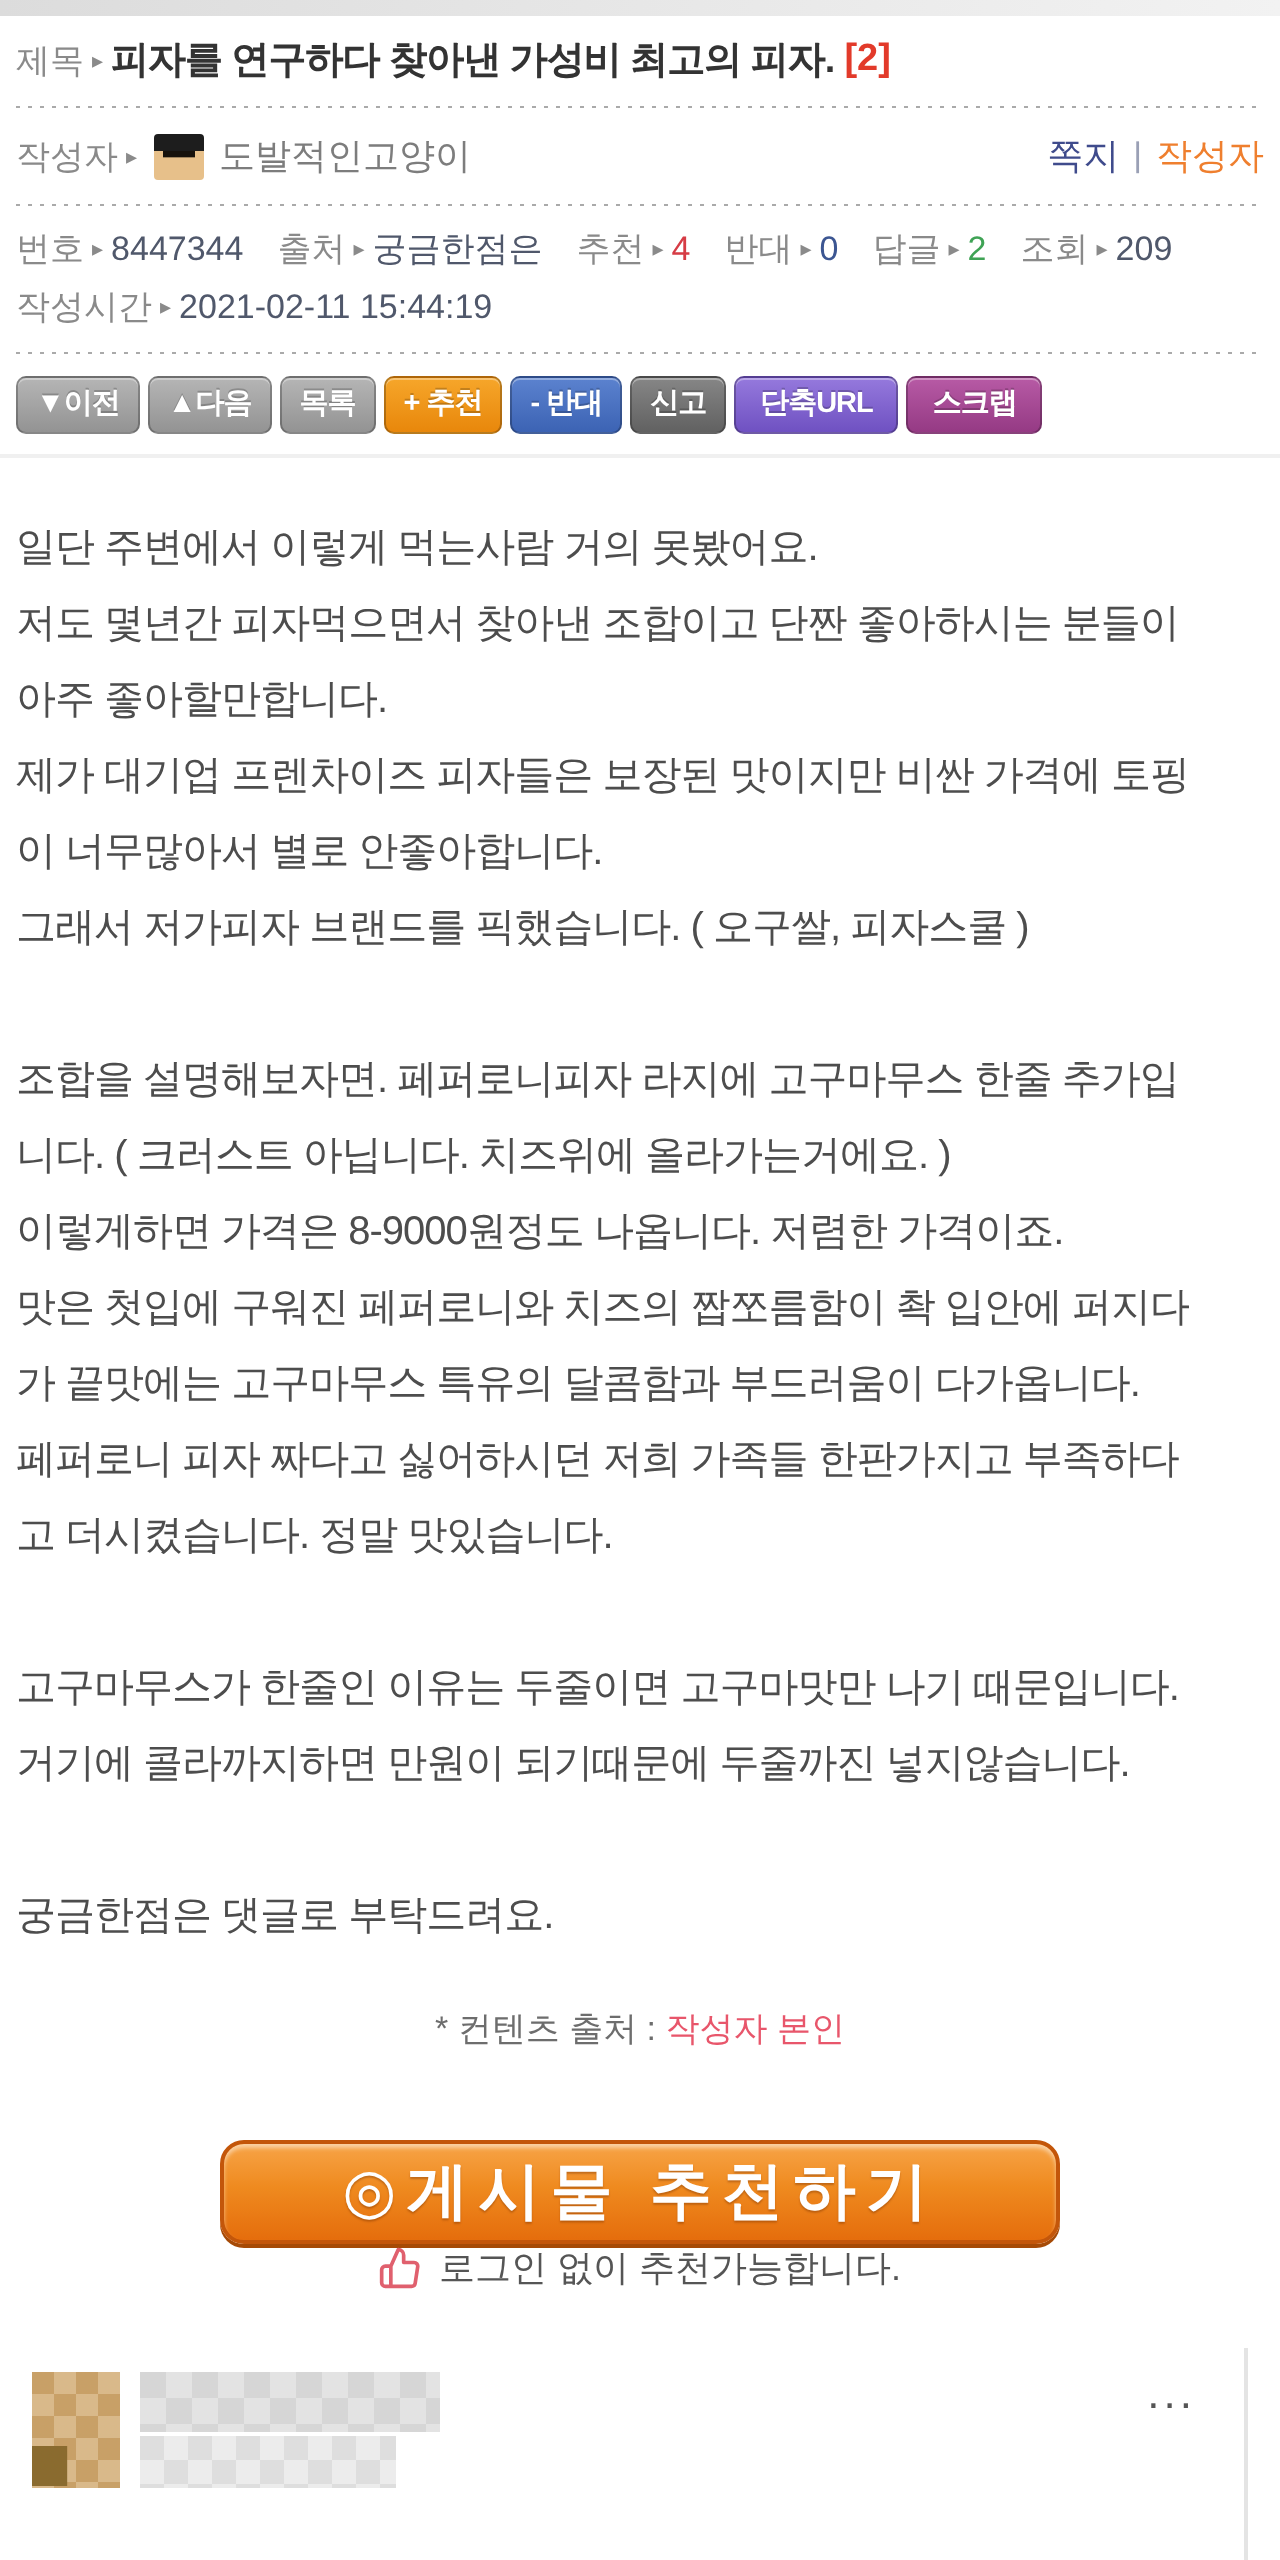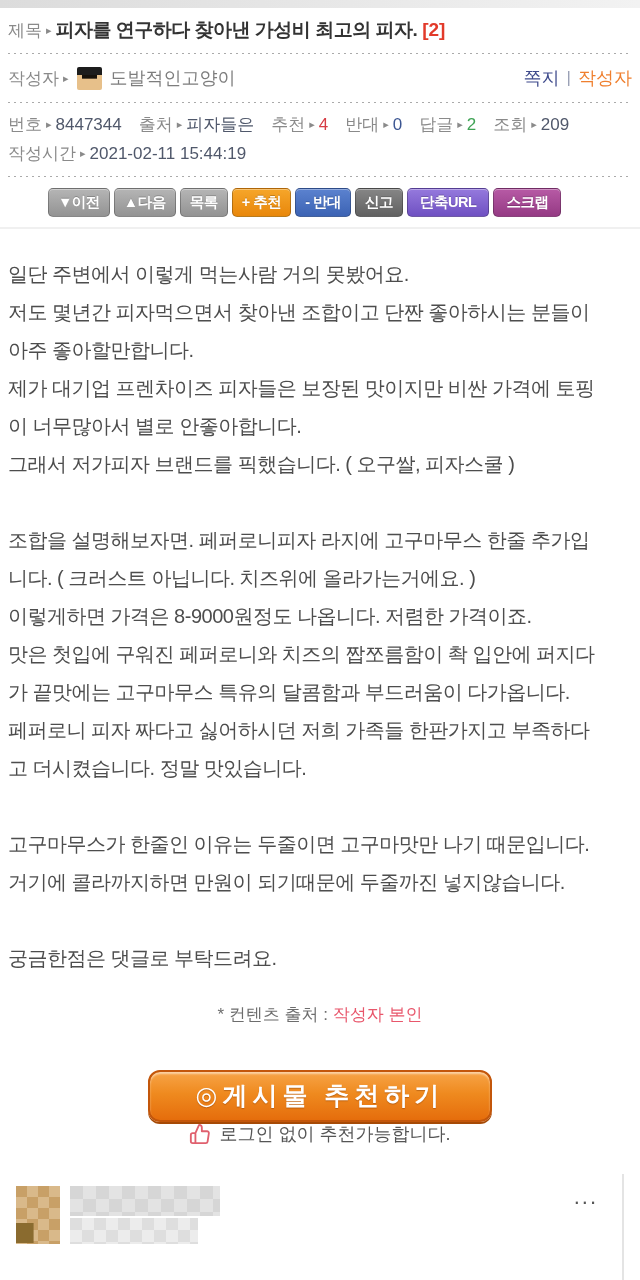--- a/index.html
+++ b/index.html
@@ -35,21 +35,21 @@
   .hdr-links{margin-left:auto;display:flex;align-items:center;white-space:nowrap;overflow:hidden;justify-content:flex-end;}
   .link-msg{color:#3f4b8c;font-size:18px;}
   .link-div{color:#9aa0b5;margin:0 7px;font-size:17px;}
   .link-authorposts{color:#ef7f2e;font-size:18px;}
   .row-meta{padding:8px 0 2px 0;flex-wrap:wrap;}
   .meta-item{display:flex;align-items:center;margin-right:17px;font-size:17px;text-align:right;}
   .meta-item .val{color:#50586b;}
   .row-time{padding:4px 0 9px 0;font-size:17px;}
   .time-val{color:#50586b;}
   
-  .toolbar{display:flex;gap:4px;padding:9px 0 10px 0;margin-left:40px;}
+  .toolbar{display:flex;gap:4px;padding:9px 0 10px 0;}
   .tbtn{
     border:1px solid rgba(0,0,0,.25);border-radius:5px;
     color:#fff;font-weight:bold;font-size:14.5px;
     padding:6px 9px;line-height:1;cursor:pointer;
     font-family:inherit;letter-spacing:-0.5px;
     box-shadow:inset 0 1px 0 rgba(255,255,255,.35);
     text-shadow:0 -1px 0 rgba(0,0,0,.2);
     white-space:nowrap;
   }
   .b-gray {background:linear-gradient(#b5b5b5,#939393);}
@@ -64,25 +64,25 @@
     padding:26px 8px 0 8px;
     font-size:20px;line-height:38px;
     color:#4d4d4d;letter-spacing:-0.5px;
     white-space:pre-line;
   }
   .source-line{margin-top:26px;text-align:center;font-size:17px;color:#6d6d6d;}
   .source-red{color:#e8566b;}
   
   .rec-wrap{margin-top:44px;text-align:center;}
   .rec-btn{
-    width:344px;height:52px;
+    width:420px;height:52px;
     border:2px solid #c3560a;border-radius:12px;
     background:linear-gradient(#f7a447,#ef8a1f 45%,#e56d0c);
     box-shadow:0 2px 0 #a64a06, inset 0 2px 2px rgba(255,255,255,.5);
-    color:#fff;font-weight:bold;font-size:25px;letter-spacing:5px;
+    color:#fff;font-weight:bold;font-size:31px;letter-spacing:5px;
     font-family:inherit;cursor:pointer;
     text-shadow:0 1px 1px rgba(120,50,0,.4);
   }
   .notice{display:flex;justify-content:center;align-items:center;gap:8px;
     font-size:18px;color:#555;}
   .thumb-ico{width:22px;height:22px;flex-shrink:0;}
   
   .comment{position:relative;margin-top:40px;padding:0 8px;min-height:160px;}
   .comment-border{position:absolute;right:16px;top:-12px;bottom:-40px;width:2px;background:#e4e4e4;}
   .c-head{display:flex;align-items:flex-start;position:relative;}
@@ -133,21 +133,21 @@
 
     <div class="row row-meta">
       <span class="meta-item">
         <span class="lbl">번호</span>
         <span class="arrow">▸</span>
         <span class="val" style="color: rgb(80, 88, 107);">8447344</span>
       </span>
       <span class="meta-item">
         <span class="lbl">출처</span>
         <span class="arrow">▸</span>
-        <span class="val" style="color: rgb(80, 88, 107);">피자들은</span>
+        <span class="val" style="color: rgb(80, 88, 107);">궁금한점은</span>
       </span>
       <span class="meta-item">
         <span class="lbl">추천</span>
         <span class="arrow">▸</span>
         <span class="val" style="color: rgb(214, 60, 69);">4</span>
       </span>
       <span class="meta-item">
         <span class="lbl">반대</span>
         <span class="arrow">▸</span>
         <span class="val" style="color: rgb(60, 86, 146);">0</span>

